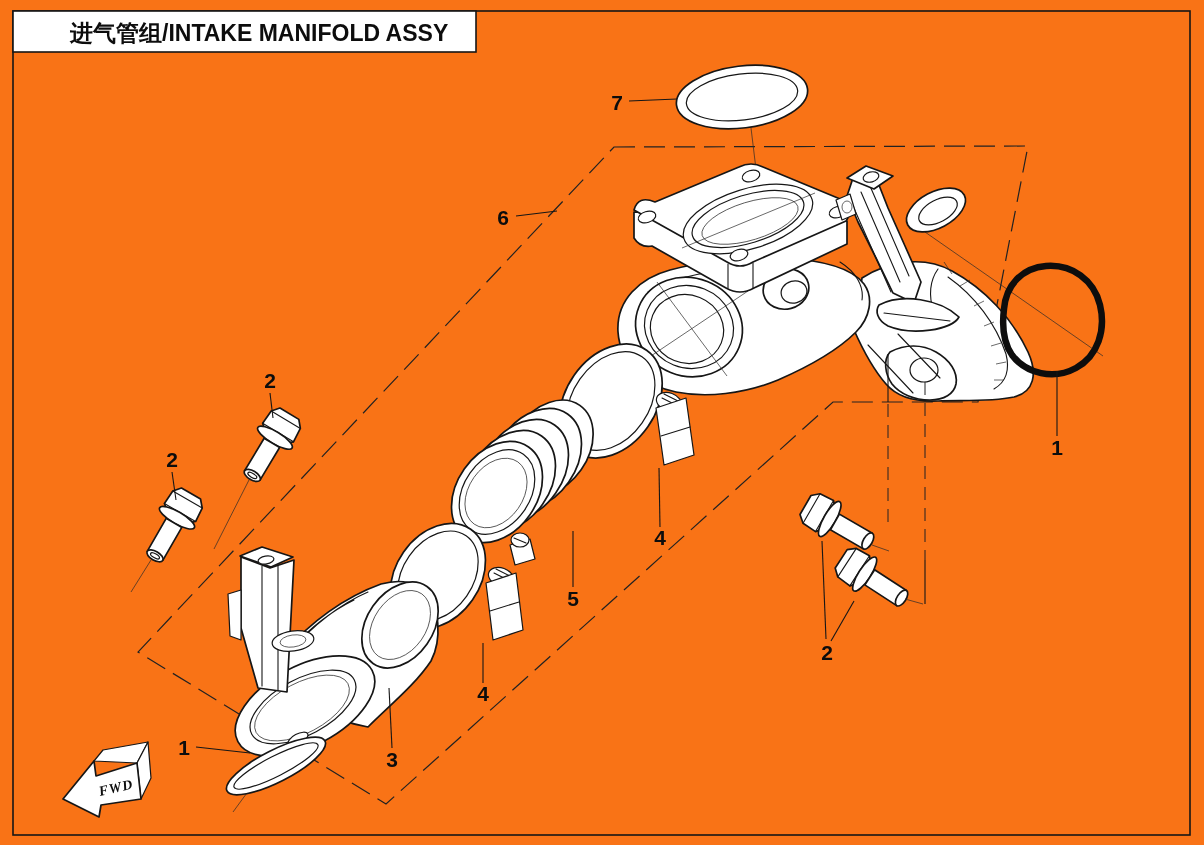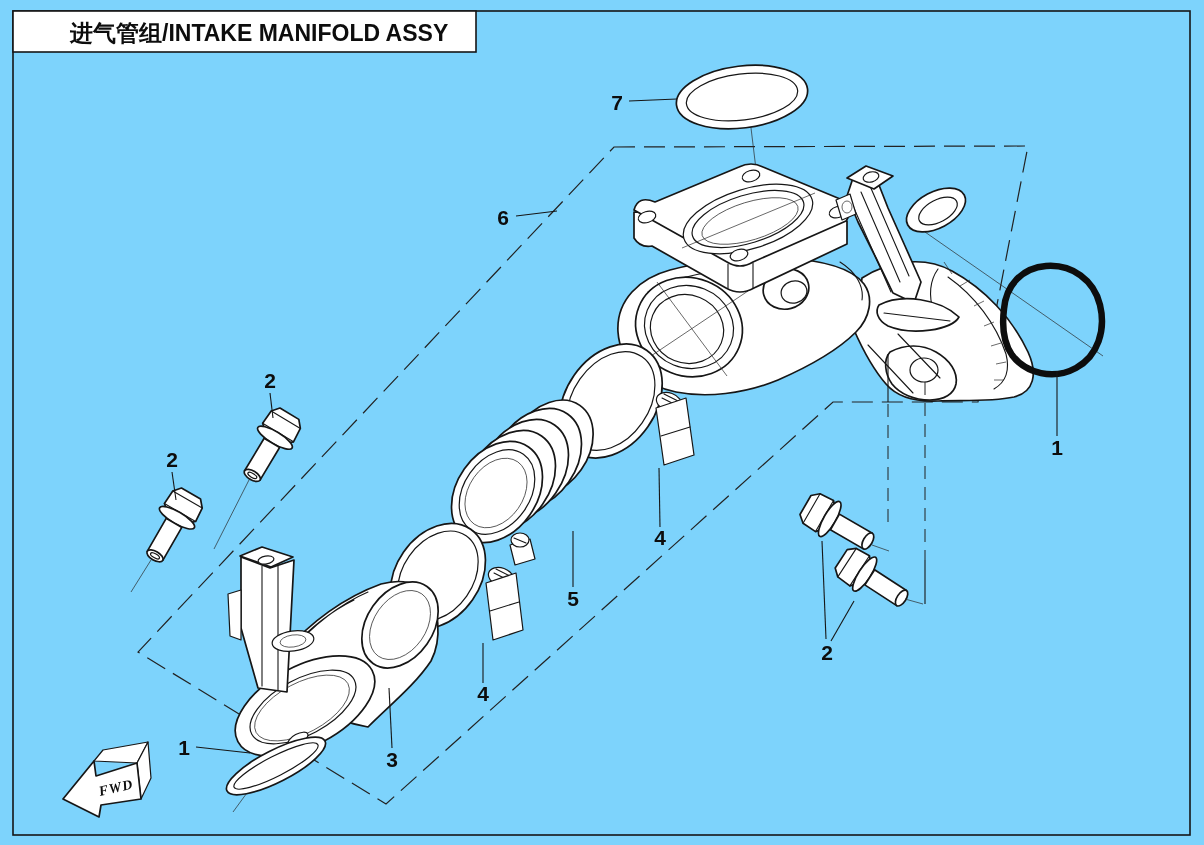--- a/index.html
+++ b/index.html
@@ -1,16 +1,16 @@
 <!DOCTYPE html>
 <html><head>
 <meta charset="utf-8">
 <style>
   html,body{margin:0;padding:0;background:#e9e9e9;}
-  .page{position:relative;width:1204px;height:845px;background:#7dd3fc;margin:0 auto;
+  .page{position:relative;width:1204px;height:845px;background:#f97316;margin:0 auto;
         font-family:"Liberation Sans",sans-serif;}
   svg{position:absolute;left:0;top:0;}
   .fw  {fill:#ffffff;stroke:#161616;stroke-width:1.7;stroke-linecap:round;stroke-linejoin:round;}
   .fw2 {fill:#ffffff;stroke:#161616;stroke-width:1.2;stroke-linecap:round;stroke-linejoin:round;}
   .det {fill:none;stroke:#161616;stroke-width:1.1;stroke-linecap:round;}
   .thin{fill:none;stroke:#2a2a2a;stroke-width:0.7;}
   .ld  {fill:none;stroke:#161616;stroke-width:1.1;}
   .dashB{fill:none;stroke:#222;stroke-width:1.2;stroke-dasharray:21 9;}
   .dashP{fill:none;stroke:#222;stroke-width:1.0;stroke-dasharray:13 8;}
   .thick{fill:none;stroke:#0d0d0d;stroke-width:6.5;stroke-linejoin:round;}

